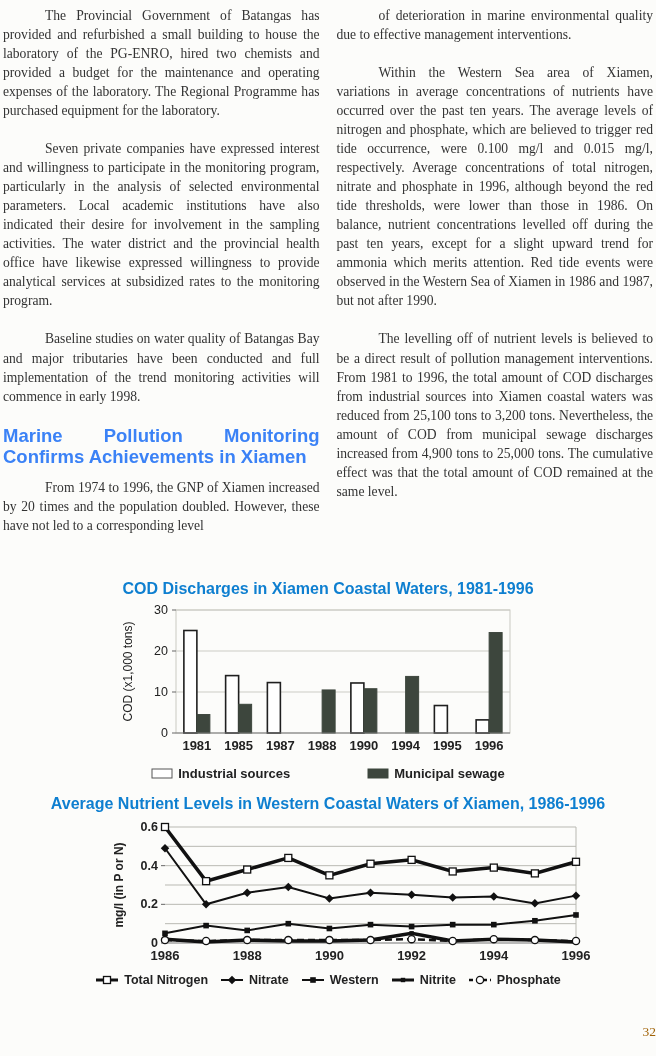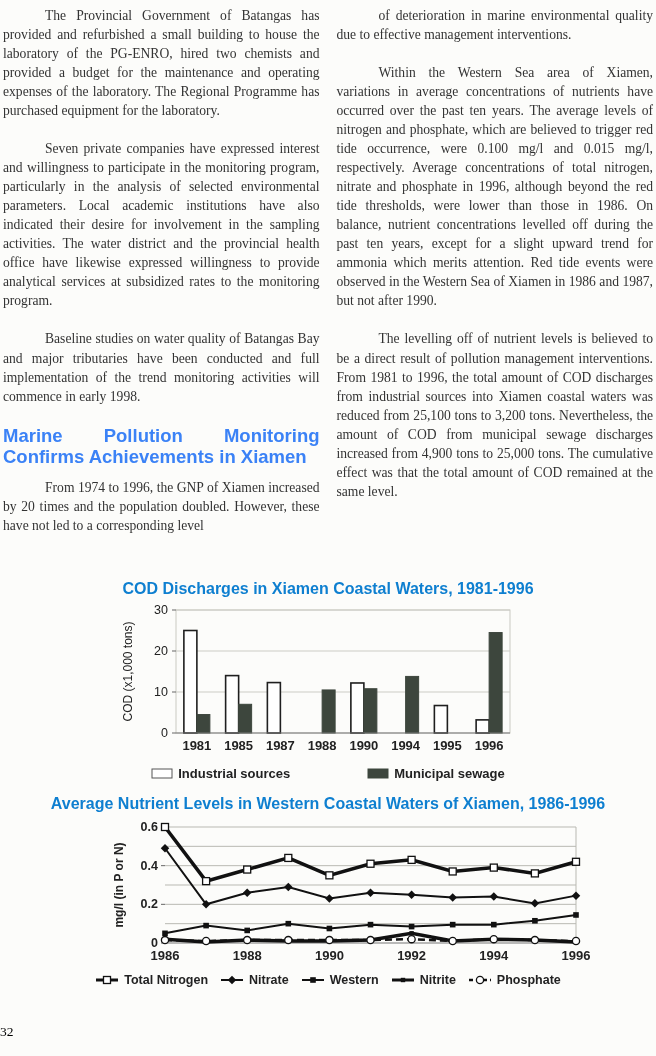--- a/index.html
+++ b/index.html
@@ -27,21 +27,21 @@
   .legend-row {
     display:flex; justify-content:center; align-items:center;
     font-family:"Liberation Sans", sans-serif; font-weight:bold;
     color:#222;
   }
   .legend1 { gap:77px; font-size:13px; margin-top:6px; }
   .legend2 { gap:12px; font-size:12.5px; margin-top:2px; }
   .legend-item { display:flex; align-items:center; gap:5px; }
   .page-number {
     position:absolute; bottom:16px; left:0; width:100%;
-    text-align:left; font-size:13.5px; color:#000000;
+    text-align:right; font-size:13.5px; color:#a16207;
   }
   svg text { font-family:"Liberation Sans", sans-serif; }
 </style>
 </head>
 <body>
 
 <div class="page">
 
   <div class="columns">
     <div class="col">

